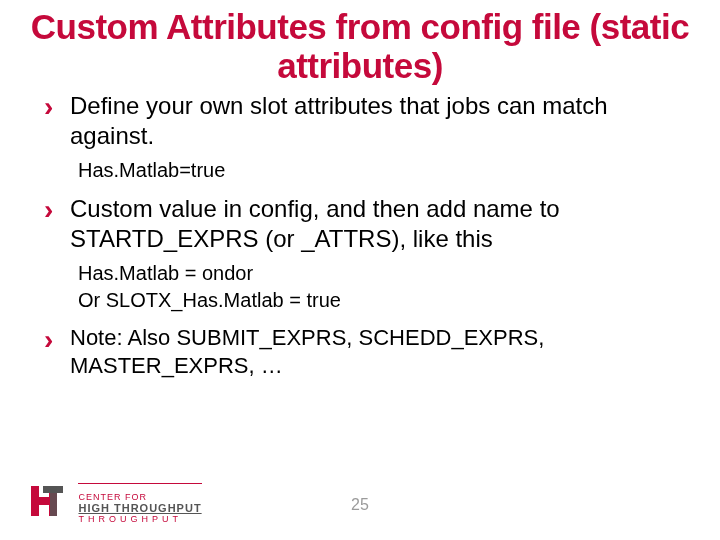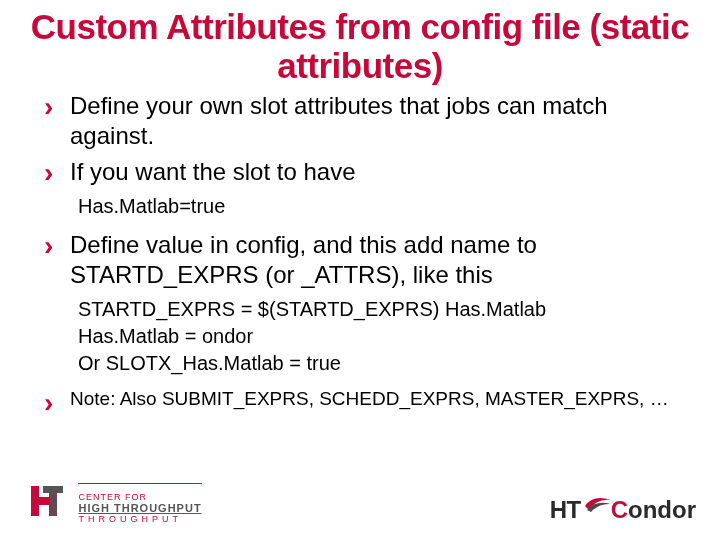--- a/index.html
+++ b/index.html
@@ -3,21 +3,21 @@
 <meta charset="utf-8">
 <style>
   * { margin: 0; padding: 0; box-sizing: border-box; }
   html, body { width: 720px; height: 540px; font-family: Arial, Helvetica, sans-serif; background: #fff; color: #000; }
   .slide { width: 720px; height: 540px; position: relative; }
   .title { font-size: 35px; font-weight: bold; color: #c5093b; text-align: center; line-height: 1.1; padding: 8px 8px 6px 8px; letter-spacing: -0.5px; }
   .content { padding: 0 26px 0 40px; }
   ul { list-style: none; }
   li.bullet { position: relative; padding-left: 30px; font-size: 24px; line-height: 1.25; margin-bottom: 6px; }
   li.bullet::before { content: "›"; position: absolute; left: 4px; top: -2px; font-size: 28px; color: #c5093b; font-weight: bold; }
-  li.note { font-size: 19px; }
+  li.note { font-size: 22px; }
   .code { font-family: Liberation Sans, sans-serif; font-size: 20px; padding-left: 38px; margin: 6px 0 10px 0; line-height: 1.35; }
   .footer { position: absolute; bottom: 10px; left: 0; right: 0; height: 64px; }
   .pagenum { position: absolute; bottom: 16px; left: 0; right: 0; text-align: center; font-size: 16px; color: #9b9b9b; }
   .logo-left { position: absolute; left: 28px; bottom: 6px; }
   .logo-right { position: absolute; right: 24px; bottom: 6px; }
   .ht-mark { display: inline-block; vertical-align: middle; }
   .ht-text { display: inline-block; vertical-align: middle; margin-left: 8px; border-top: 1px solid #c5093b; padding-top: 8px; }
   .ht-text .l1 { font-size: 9px; letter-spacing: 1px; color: #c5093b; }
   .ht-text .l2 { font-size: 11px; letter-spacing: 1px; color: #555; font-weight: bold; text-decoration: underline; }
   .ht-text .l3 { font-size: 9px; letter-spacing: 4px; color: #c5093b; }
@@ -28,55 +28,48 @@
 </style>
 </head>
 <body>
 
 <div class="slide">
   <h1 class="title">Custom Attributes from config file (static attributes)</h1>
 
   <div class="content">
     <ul>
       <li class="bullet">Define your own slot attributes that jobs can match against.</li>
-      <li class="bullet">If you want the slot to have</li>
     </ul>
     <div class="code">Has.Matlab=true</div>
     <ul>
-      <li class="bullet">Define value in config, and this add name to STARTD_EXPRS (or _ATTRS), like this</li>
+      <li class="bullet">Custom value in config, and then add name to STARTD_EXPRS (or _ATTRS), like this</li>
     </ul>
     <div class="code">
-      <div>STARTD_EXPRS = $(STARTD_EXPRS) Has.Matlab</div>
       <div>Has.Matlab = ondor</div>
       <div>Or SLOTX_Has.Matlab = true</div>
     </div>
     <ul>
       <li class="bullet note">Note: Also SUBMIT_EXPRS, SCHEDD_EXPRS, MASTER_EXPRS, …</li>
     </ul>
   </div>
 
   <div class="footer">
+    <div class="pagenum">25</div>
 
     <div class="logo-left">
       <span class="ht-mark">
         <svg width="38" height="38" viewBox="0 0 38 38">
           <rect x="3" y="4" width="8" height="30" fill="#c5093b"></rect>
           <rect x="11" y="15" width="10" height="8" fill="#c5093b"></rect>
           <rect x="21" y="4" width="8" height="30" fill="#c5093b"></rect>
           <rect x="15" y="4" width="20" height="7" fill="#555"></rect>
           <rect x="22" y="4" width="7" height="30" fill="#555" opacity="0.85"></rect>
         </svg>
       </span>
       <span class="ht-text">
         <div class="l1">CENTER FOR</div>
         <div class="l2">HIGH THROUGHPUT</div>
         <div class="l3">THROUGHPUT</div>
       </span>
     </div>
 
-    <div class="logo-right">
-      <span class="condor-ht">HT</span><span class="swoosh"><svg width="30" height="22" viewBox="0 0 30 22">
-            <path d="M2 14 Q10 2 28 8 Q14 6 6 18 Z" fill="#c5093b"></path>
-            <path d="M4 18 Q12 8 28 12 Q16 11 8 20 Z" fill="#4a4a4a"></path>
-          </svg></span><span class="condor-c">C</span><span class="condor-ondor">ondor</span>
-    </div>
   </div>
 </div>
 
 </body></html>

